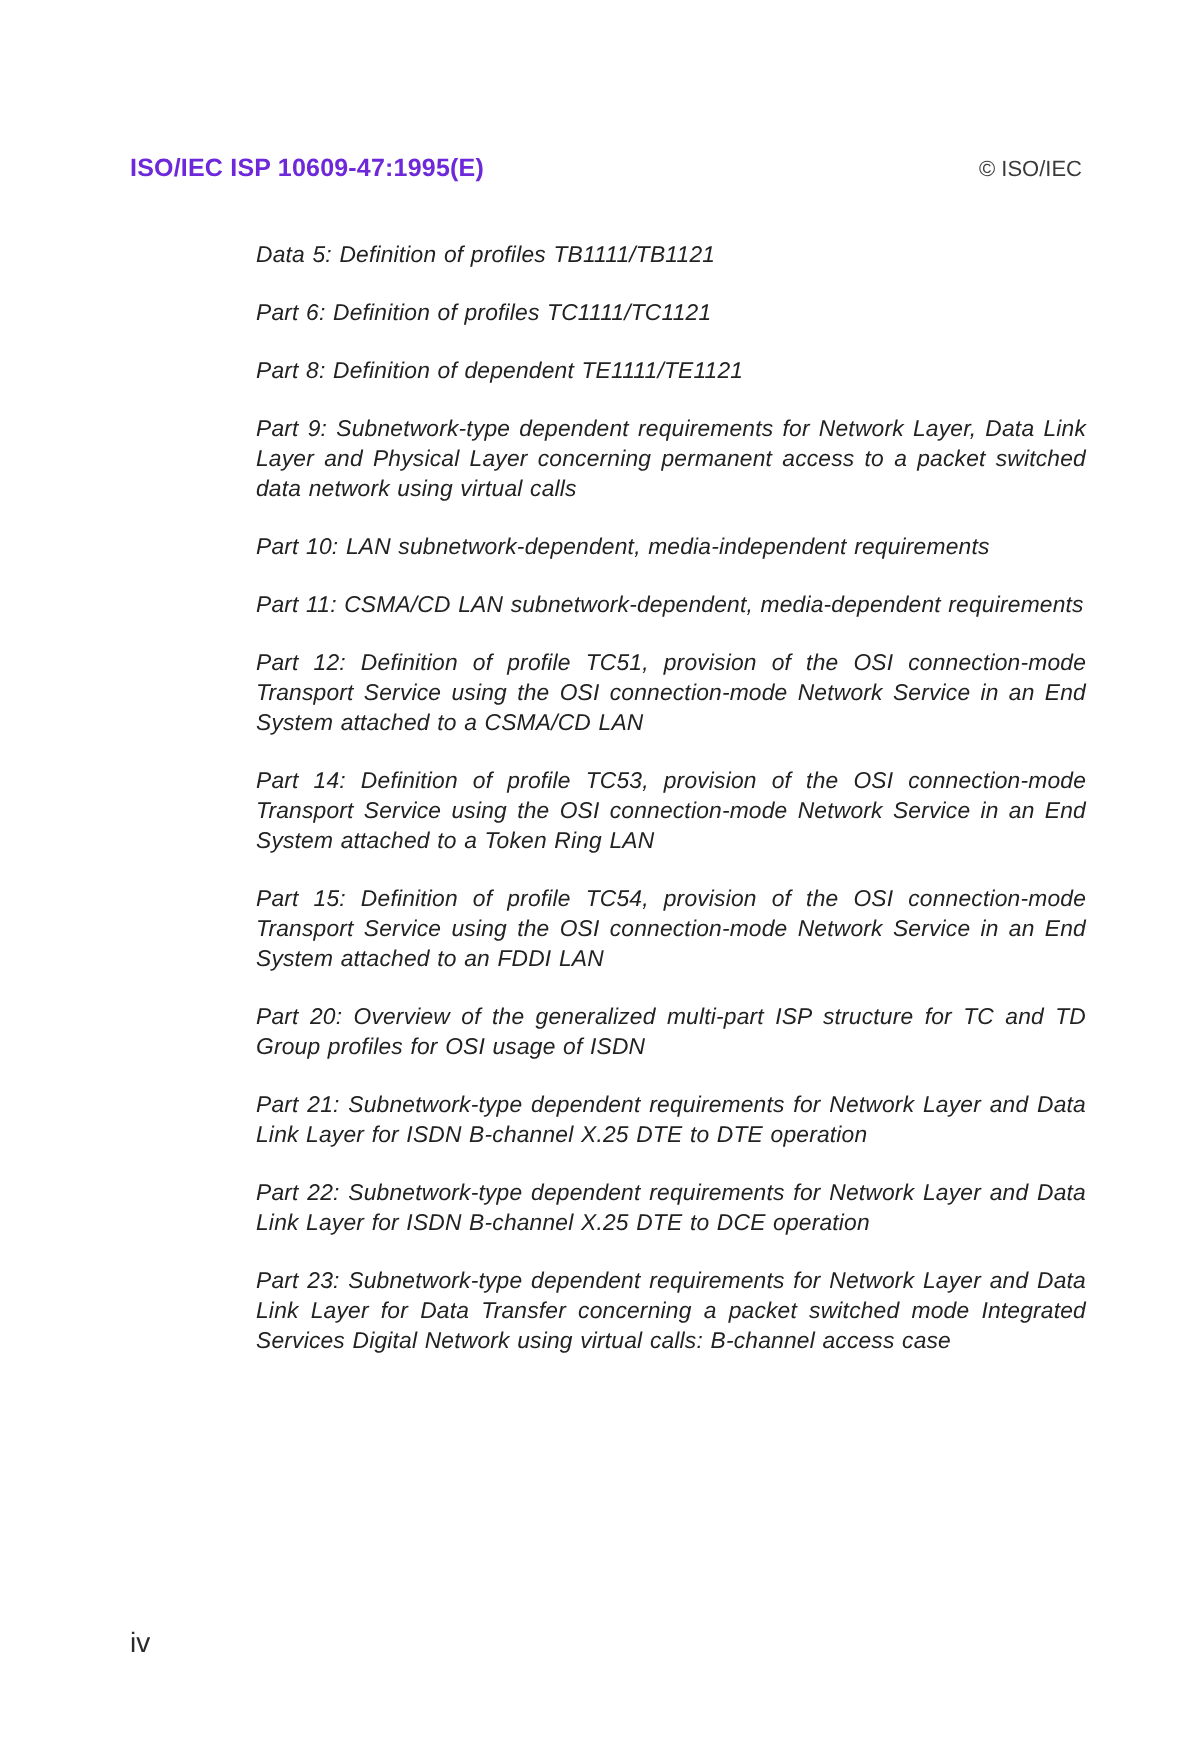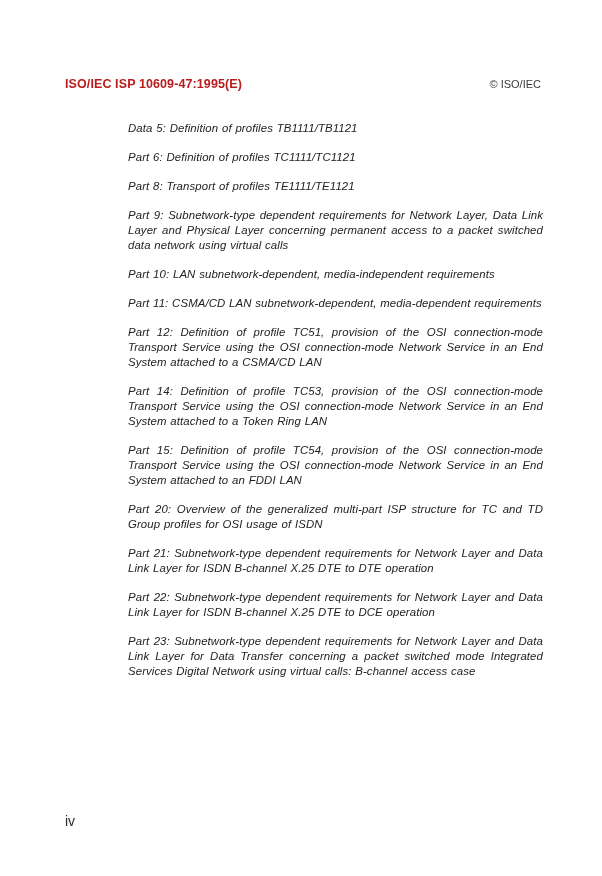--- a/index.html
+++ b/index.html
@@ -19,21 +19,21 @@
     position: absolute;
     top: 77px; left: 65px; right: 61px;
     display: flex;
     justify-content: space-between;
     align-items: baseline;
   }
   .doc-number {
     font-size: 12.5px;
     font-weight: bold;
     letter-spacing: 0.1px;
-    color: #b91c1c;
+    color: #6d28d9;
   }
   .copyright {
     font-size: 11px;
     color: #3a3a3a;
     padding-left: 16px;
   }
   .parts-list {
     position: absolute;
     top: 121px; left: 128px;
     width: 415px;
@@ -65,21 +65,21 @@
     <span class="copyright">© ISO/IEC</span>
   </div>
 
   <div class="parts-list">
 
       <p class="part-paragraph">Data 5: Definition of profiles TB1111/TB1121</p>
 
       <p class="part-paragraph">Part 6: Definition of profiles TC1111/TC1121</p>
 
 
-      <p class="part-paragraph">Part 8: Transport of profiles TE1111/TE1121</p>
+      <p class="part-paragraph">Part 8: Definition of dependent TE1111/TE1121</p>
 
       <p class="part-paragraph">Part 9: Subnetwork-type dependent requirements for Network Layer, Data Link Layer and Physical Layer concerning permanent access to a packet switched data network using virtual calls</p>
 
       <p class="part-paragraph">Part 10: LAN subnetwork-dependent, media-independent requirements</p>
 
       <p class="part-paragraph">Part 11: CSMA/CD LAN subnetwork-dependent, media-dependent requirements</p>
 
       <p class="part-paragraph">Part 12: Definition of profile TC51, provision of the OSI connection-mode Transport Service using the OSI connection-mode Network Service in an End System attached to a CSMA/CD LAN</p>
 
       <p class="part-paragraph">Part 14: Definition of profile TC53, provision of the OSI connection-mode Transport Service using the OSI connection-mode Network Service in an End System attached to a Token Ring LAN</p>

